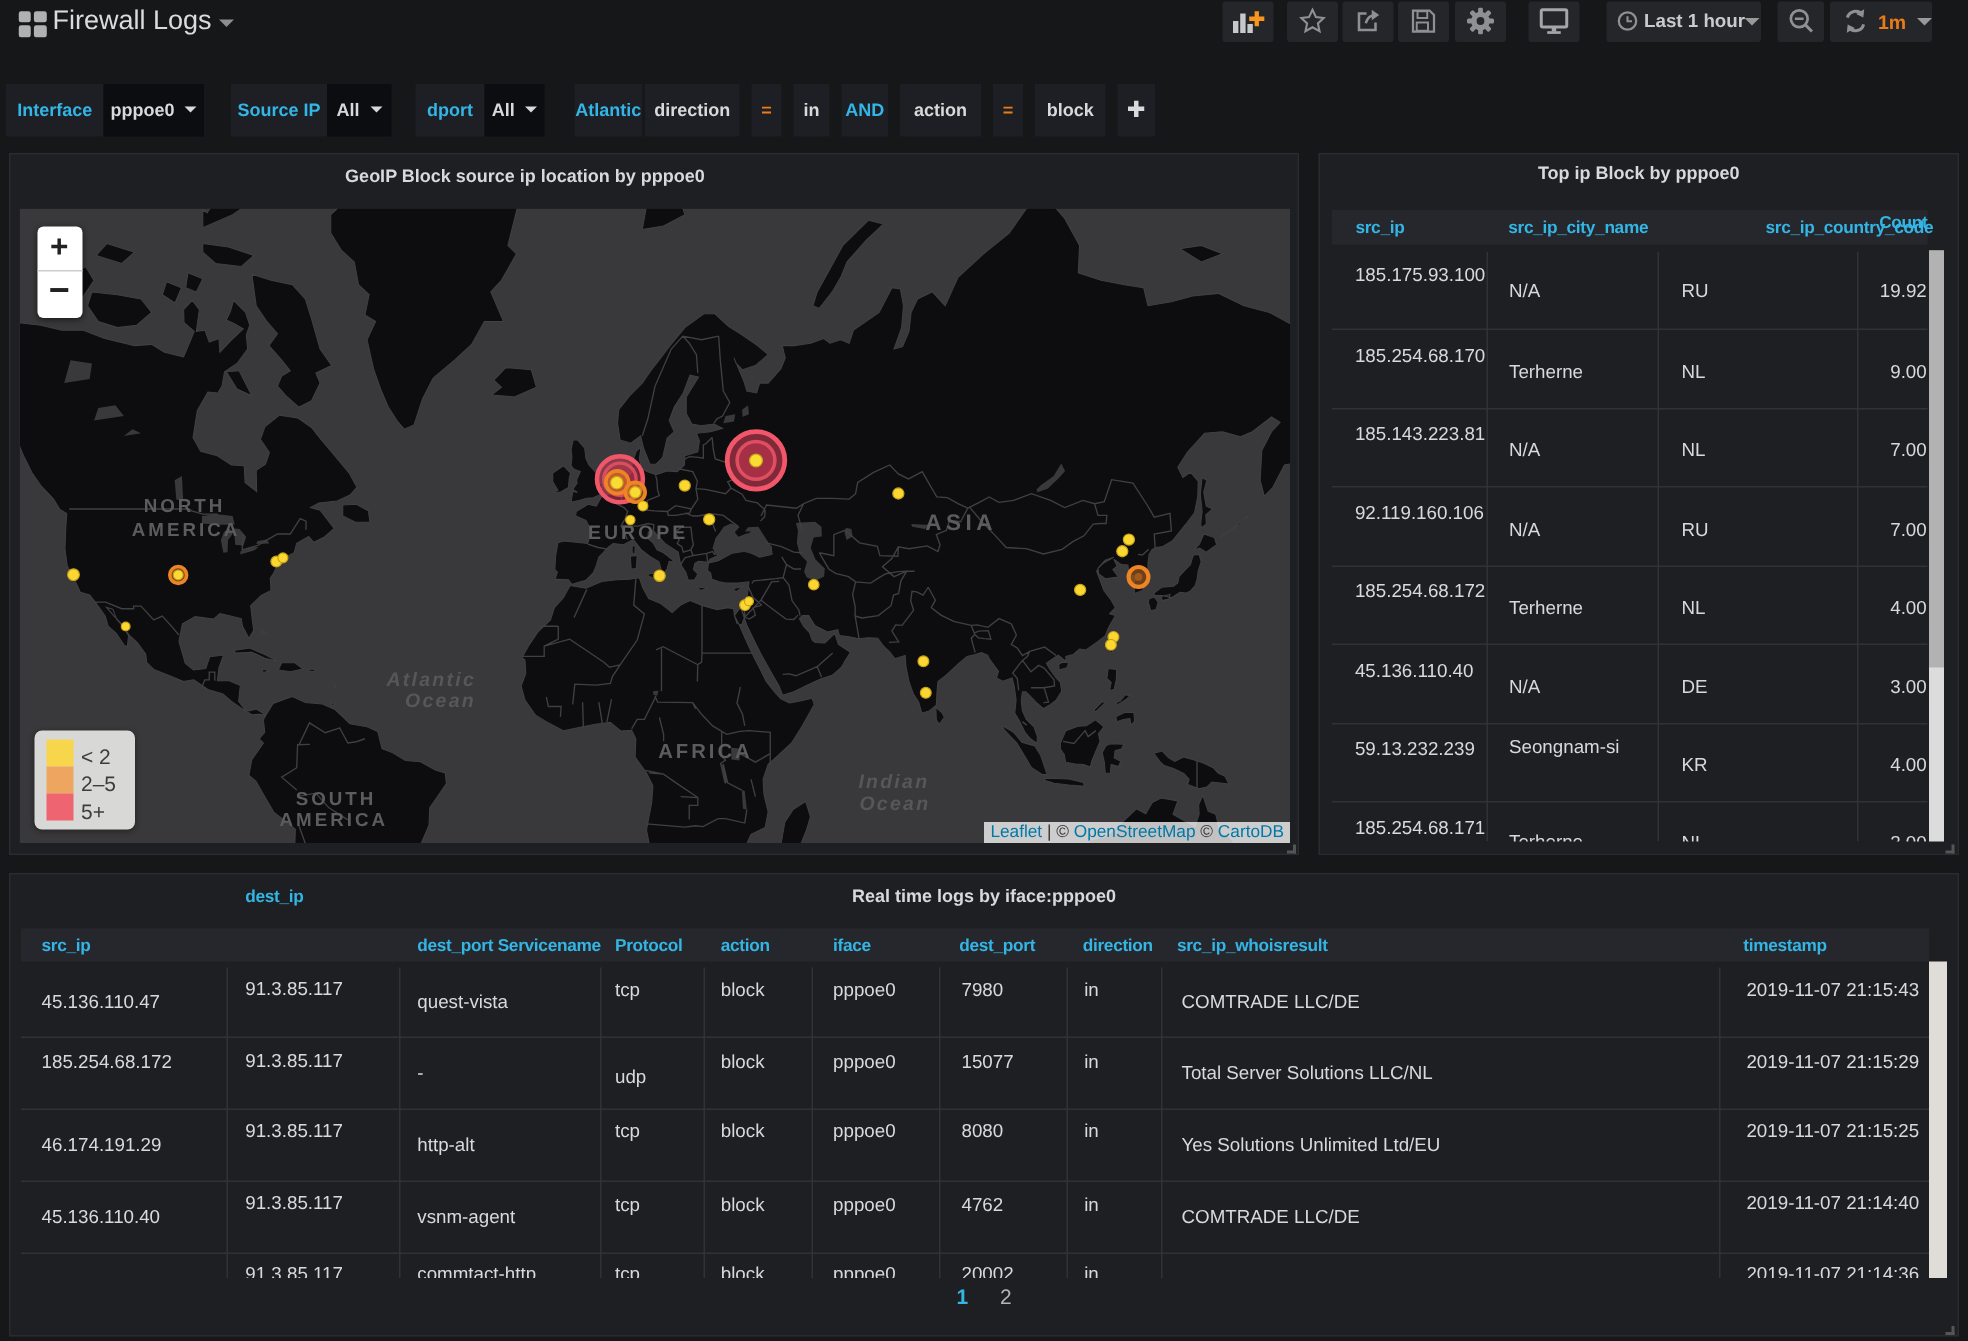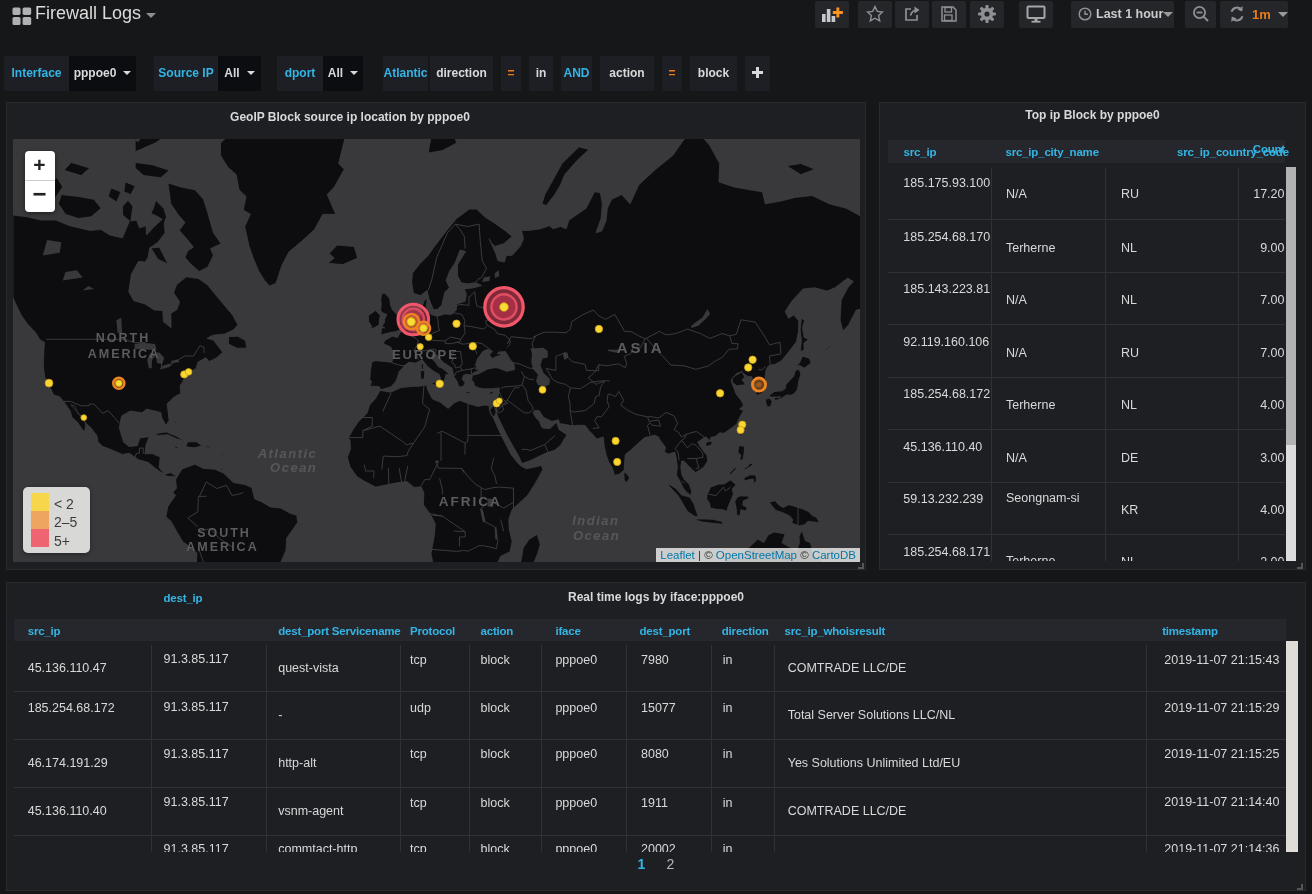--- a/index.html
+++ b/index.html
@@ -186,21 +186,21 @@
 <div class="hline" style="left:888px;top:219px;width:397px"></div>
 <div class="hline" style="left:888px;top:271.5px;width:397px"></div>
 <div class="hline" style="left:888px;top:324px;width:397px"></div>
 <div class="hline" style="left:888px;top:376.5px;width:397px"></div>
 <div class="hline" style="left:888px;top:429px;width:397px"></div>
 <div class="hline" style="left:888px;top:481.5px;width:397px"></div>
 <div class="hline" style="left:888px;top:534px;width:397px"></div>
 <div class="tcell" style="left:903.3px;top:175.5px">185.175.93.100</div>
 <div class="tcell" style="left:1006px;top:186.5px">N/A</div>
 <div class="tcell" style="left:1121px;top:186.5px">RU</div>
-<div class="tcell" style="left:1180px;top:186.5px;width:104.5px;text-align:right">17.20</div>
+<div class="tcell" style="left:1180px;top:186.5px;width:104.5px;text-align:right">19.92</div>
 <div class="tcell" style="left:903.3px;top:229.5px">185.254.68.170</div>
 <div class="tcell" style="left:1006px;top:240.5px">Terherne</div>
 <div class="tcell" style="left:1121px;top:240.5px">NL</div>
 <div class="tcell" style="left:1180px;top:240.5px;width:104.5px;text-align:right">9.00</div>
 <div class="tcell" style="left:903.3px;top:282.0px">185.143.223.81</div>
 <div class="tcell" style="left:1006px;top:293.0px">N/A</div>
 <div class="tcell" style="left:1121px;top:293.0px">NL</div>
 <div class="tcell" style="left:1180px;top:293.0px;width:104.5px;text-align:right">7.00</div>
 <div class="tcell" style="left:903.3px;top:334.5px">92.119.160.106</div>
 <div class="tcell" style="left:1006px;top:345.5px">N/A</div>
@@ -259,21 +259,21 @@
     <div class="tcell" style="left:403.0px;top:11.5px">tcp</div>
     <div class="tcell" style="left:473.5px;top:11.5px">block</div>
     <div class="tcell" style="left:548.4px;top:11.5px">pppoe0</div>
     <div class="tcell" style="left:634.0px;top:11.5px">7980</div>
     <div class="tcell" style="left:715.8px;top:11.5px">in</div>
     <div class="tcell" style="left:780.7px;top:19.5px">COMTRADE LLC/DE</div>
     <div class="tcell" style="left:1157.3px;top:11.5px">2019-11-07 21:15:43</div>
     <div class="tcell" style="left:20.7px;top:59.5px">185.254.68.172</div>
     <div class="tcell" style="left:156.5px;top:58.5px">91.3.85.117</div>
     <div class="tcell" style="left:271.2px;top:67.2px">-</div>
-    <div class="tcell" style="left:403.0px;top:60px">udp</div>
+    <div class="tcell" style="left:403.0px;top:70px">udp</div>
     <div class="tcell" style="left:473.5px;top:59.5px">block</div>
     <div class="tcell" style="left:548.4px;top:59.5px">pppoe0</div>
     <div class="tcell" style="left:634.0px;top:59.5px">15077</div>
     <div class="tcell" style="left:715.8px;top:59.5px">in</div>
     <div class="tcell" style="left:780.7px;top:67.0px">Total Server Solutions LLC/NL</div>
     <div class="tcell" style="left:1157.3px;top:60.0px">2019-11-07 21:15:29</div>
     <div class="tcell" style="left:20.7px;top:115.0px">46.174.191.29</div>
     <div class="tcell" style="left:156.5px;top:105.5px">91.3.85.117</div>
     <div class="tcell" style="left:271.2px;top:114.5px">http-alt</div>
     <div class="tcell" style="left:403.0px;top:106.0px">tcp</div>
@@ -282,21 +282,21 @@
     <div class="tcell" style="left:634.0px;top:106.0px">8080</div>
     <div class="tcell" style="left:715.8px;top:106.0px">in</div>
     <div class="tcell" style="left:780.7px;top:114.5px">Yes Solutions Unlimited Ltd/EU</div>
     <div class="tcell" style="left:1157.3px;top:106.0px">2019-11-07 21:15:25</div>
     <div class="tcell" style="left:20.7px;top:162.5px">45.136.110.40</div>
     <div class="tcell" style="left:156.5px;top:154.0px">91.3.85.117</div>
     <div class="tcell" style="left:271.2px;top:162.8px">vsnm-agent</div>
     <div class="tcell" style="left:403.0px;top:154.5px">tcp</div>
     <div class="tcell" style="left:473.5px;top:154.5px">block</div>
     <div class="tcell" style="left:548.4px;top:154.5px">pppoe0</div>
-    <div class="tcell" style="left:634.0px;top:154.5px">1911</div>
+    <div class="tcell" style="left:634.0px;top:154.5px">4762</div>
     <div class="tcell" style="left:715.8px;top:154.5px">in</div>
     <div class="tcell" style="left:780.7px;top:162.5px">COMTRADE LLC/DE</div>
     <div class="tcell" style="left:1157.3px;top:154.1px">2019-11-07 21:14:40</div>
     <div class="tcell" style="left:156.5px;top:200.5px">91.3.85.117</div>
     <div class="tcell" style="left:271.2px;top:200.5px">commtact-http</div>
     <div class="tcell" style="left:403.0px;top:200.5px">tcp</div>
     <div class="tcell" style="left:473.5px;top:200.5px">block</div>
     <div class="tcell" style="left:548.4px;top:200.5px">pppoe0</div>
     <div class="tcell" style="left:634.0px;top:200.5px">20002</div>
     <div class="tcell" style="left:715.8px;top:200.5px">in</div>

